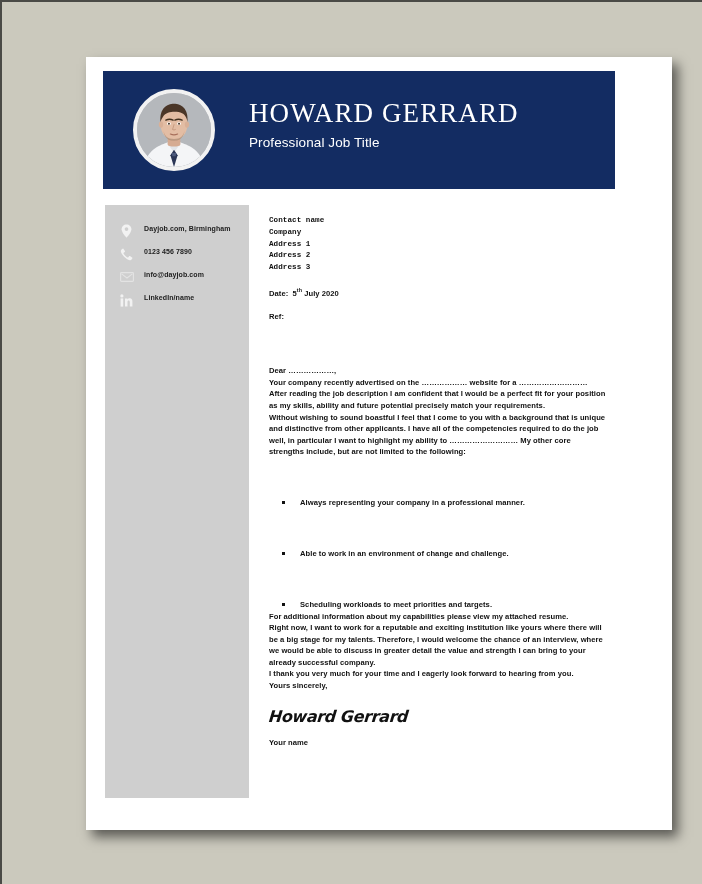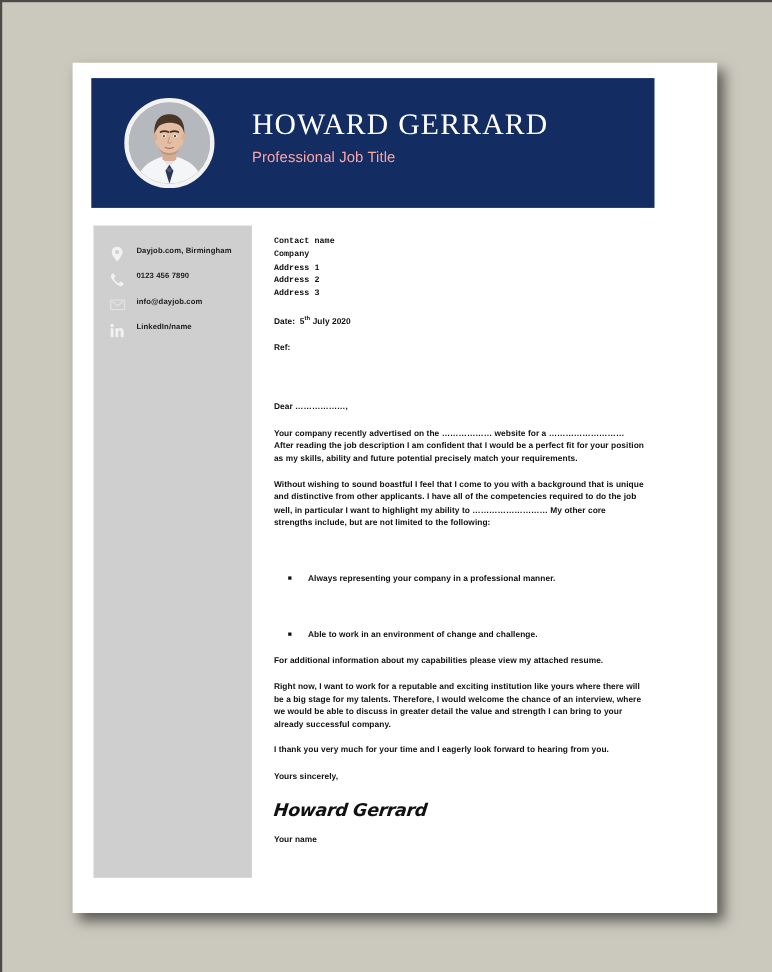--- a/index.html
+++ b/index.html
@@ -14,21 +14,21 @@
     overflow: hidden;
     position: relative;
     box-sizing: border-box;
     border-top: 2px solid #4a4a46;
     border-left: 2px solid #4a4a46;
   }
 
   
   #page-sheet {
     position: absolute;
-    left: 64px;
+    left: 84px;
     top: 55px;
     width: 586px;
     height: 773px;
     background: #ffffff;
     box-shadow: 6px 7px 11px rgba(0,0,0,0.55);
   }
 
   
   #letter-header {
     position: absolute;
@@ -61,21 +61,21 @@
   }
   #person-name {
     font-family: "Liberation Serif", serif;
     color: #ffffff;
     font-size: 27px;
     letter-spacing: 1.1px;
     line-height: 1.05;
     white-space: nowrap;
   }
   #job-title {
-    color: #fca5a5;
+    color: #ffffff;
     font-size: 13.5px;
     margin-top: 8px;
     letter-spacing: 0.1px;
   }
 
   
   #sidebar {
     position: absolute;
     left: 19px;
     top: 148px;
@@ -124,21 +124,21 @@
     letter-spacing: 0.05px;
   }
   #recipient-block { line-height: 1.55; font-family: Liberation Mono, monospace; }
   #recipient-block div { white-space: nowrap; }
 
   .blk { margin-top: 12px; }
   #date-line sup { font-size: 5.4px; vertical-align: super; }
 
   #salutation { margin-top: 43px; }
 
-  .para { margin-top: 12px; text-align: left; }
+  .para { margin-top: 0; text-align: left; }
 
   #bullet-list {
     margin: 12px 0 0 0;
     padding: 0;
     list-style: none;
   }
   #bullet-list li {
     position: relative;
     padding-left: 31px;
     line-height: 1.58;
@@ -278,20 +278,21 @@
 
     <div id="salutation">Dear ………………,</div>
 
     <div class="para">Your company recently advertised on the ……………… website for a ……………………… After reading the job description I am confident that I would be a perfect fit for your position as my skills, ability and future potential precisely match your requirements.</div>
 
     <div class="para">Without wishing to sound boastful I feel that I come to you with a background that is unique and distinctive from other applicants. I have all of the competencies required to do the job well, in particular I want to highlight my ability to ……………………… My other core strengths include, but are not limited to the following:</div>
 
     <ul id="bullet-list">
       <li>Always representing your company in a professional manner.</li>
       <li>Able to work in an environment of change and challenge.</li>
+      <li>Scheduling workloads to meet priorities and targets.</li>
     </ul>
 
     <div class="para">For additional information about my capabilities please view my attached resume.</div>
 
     <div class="para">Right now, I want to work for a reputable and exciting institution like yours where there will be a big stage for my talents. Therefore, I would welcome the chance of an interview, where we would be able to discuss in greater detail the value and strength I can bring to your already successful company.</div>
 
     <div class="para">I thank you very much for your time and I eagerly look forward to hearing from you.</div>
 
     <div class="para">Yours sincerely,</div>
 

